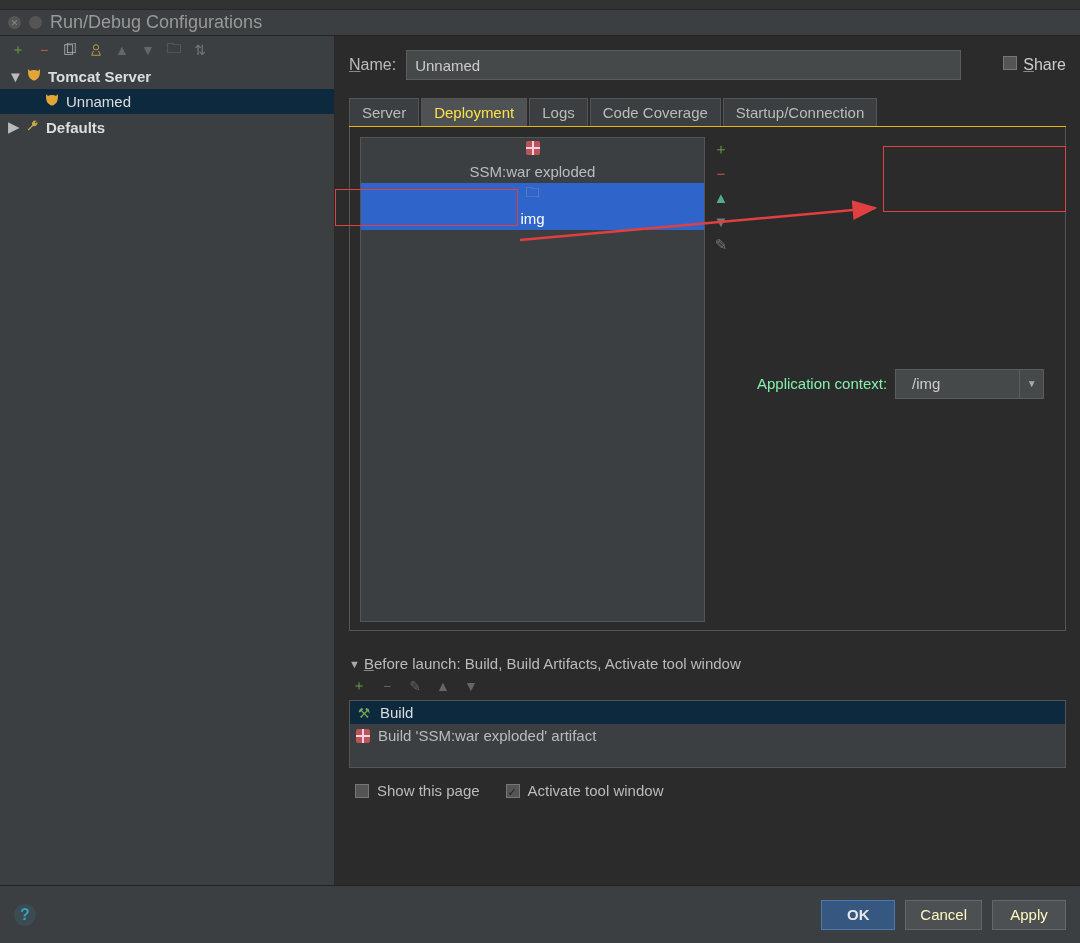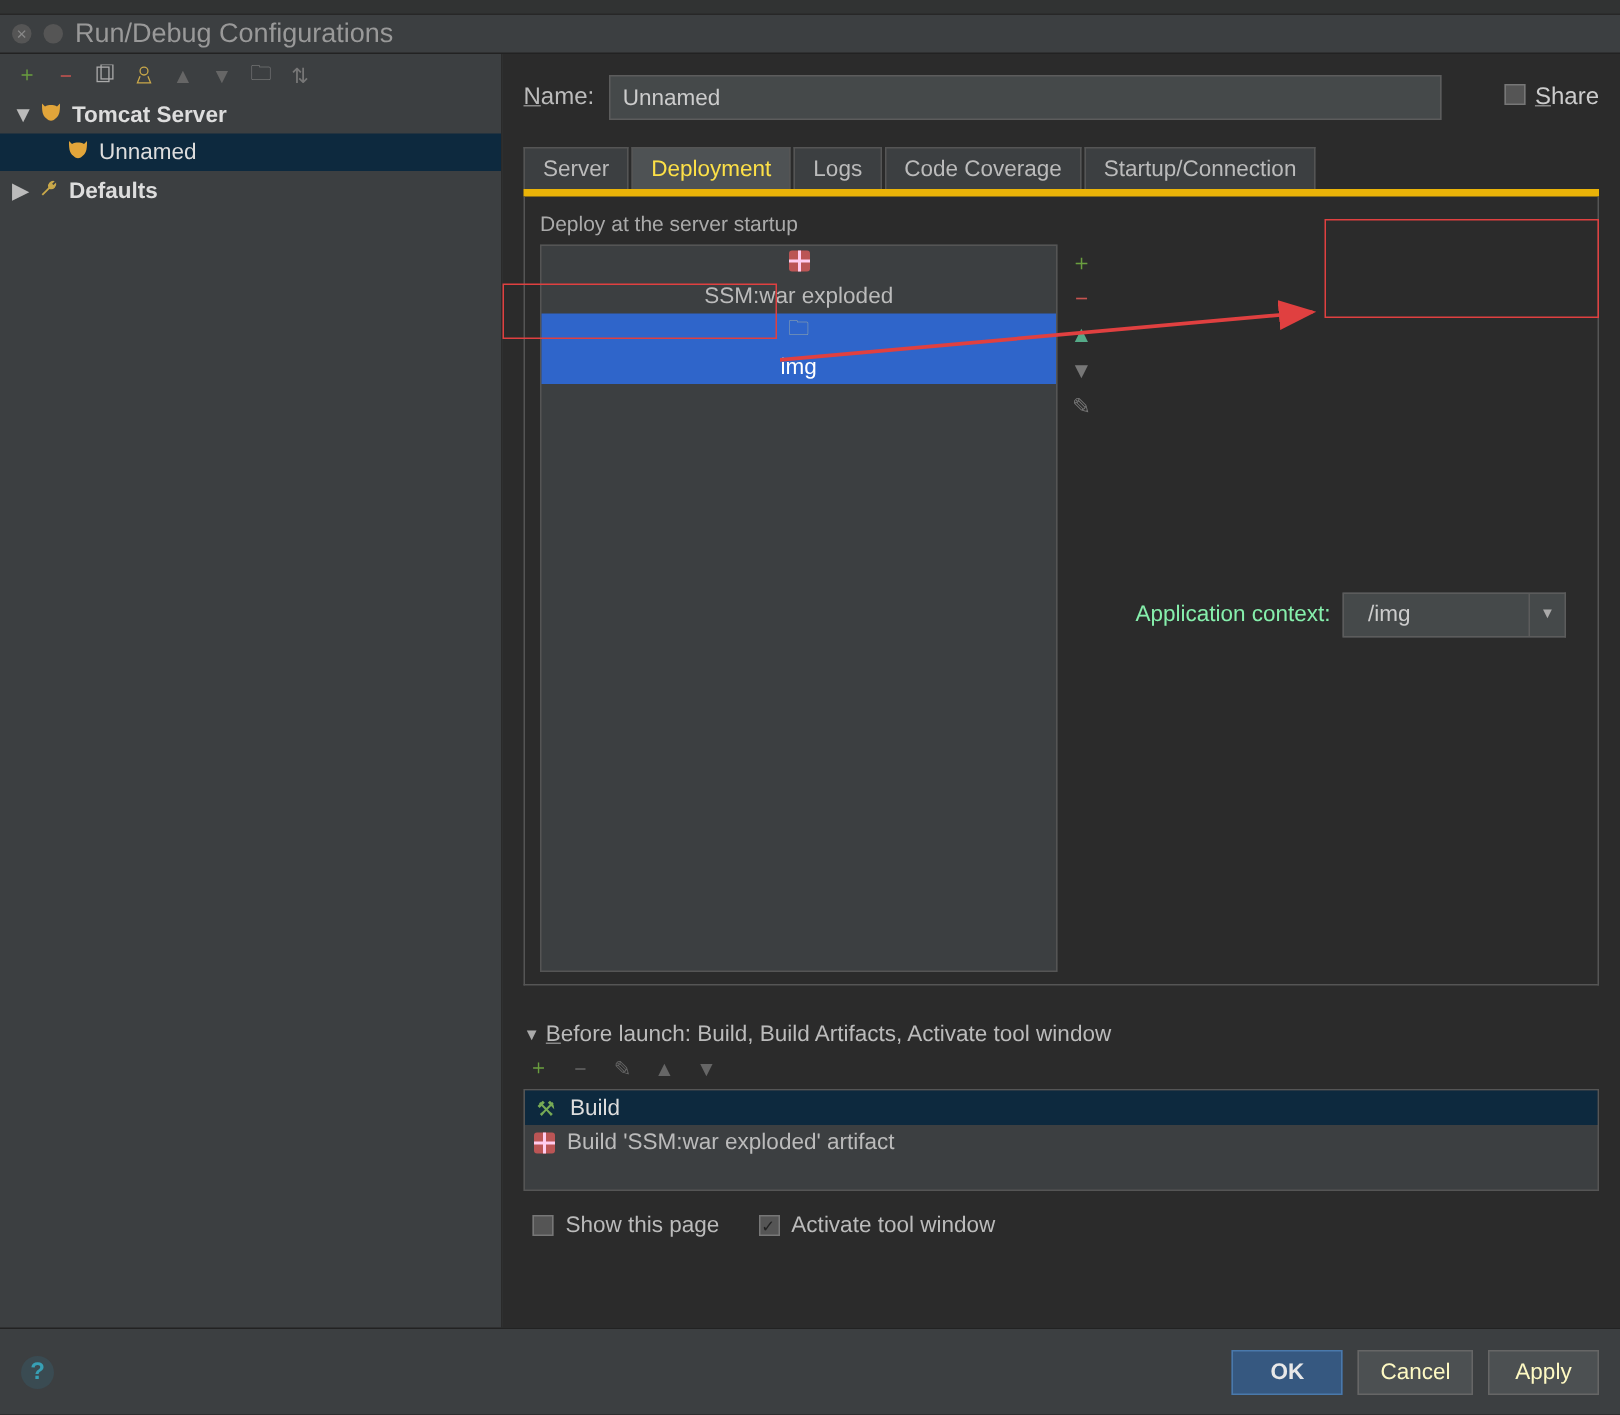--- a/index.html
+++ b/index.html
@@ -23,21 +23,21 @@
   .sel { background:#0d293e; color:#ddd;}
   
   .main { flex:1; padding:14px 14px 0 14px; display:flex; flex-direction:column; }
   .namerow{display:flex; align-items:center; gap:10px;}
   .und { text-decoration: underline; text-decoration-color:#888;}
   input.text { background:#45494a; border:1px solid #5c5c5c; color:#ccc; font-size:15px; padding:5px 8px; height:30px;}
   #namefield{flex:1; max-width:555px;}
   .share{display:flex; gap:6px; margin-left:auto; color:#ccc;}
   .chk{width:14px;height:14px;background:#555;border:1px solid #777;display:inline-block;}
   .chk.on::after{content:"✓"; color:#222; font-size:11px; position:relative; top:-3px; left:1px;}
-  .tabs{display:flex; margin-top:18px; border-bottom:5px solid #eab308;}
+  .tabs{display:flex; margin-top:18px; border-bottom:1px solid #eab308;}
   .tab{padding:5px 12px; font-size:15px; color:#bbb; background:#3c3f41; border:1px solid #555; border-bottom:none; margin-right:2px; cursor:pointer;}
   .tab.active{background:#4e5254; color:#fde047;}
   .panel{border:1px solid #555; border-top:none; padding:10px 10px 8px 10px; flex:0 0 auto;}
   .deplabel{font-size:14px; color:#aaa; margin-bottom:6px;}
   .deprow{display:flex; gap:8px;}
   .deplist{border:1px solid #555; width:345px; height:485px; background:#3c3f41; font-size:15px;}
   .deplist .item{display:flex; align-items:center; gap:8px; padding:3px 6px;flex-direction:column;}
   .deplist .item.sel{background:#2f65ca; color:#fff;}
   .highlight{position:absolute; border:1px solid #e04040; pointer-events:none;}
   .depbtns{display:flex; flex-direction:column; gap:8px; padding-top:4px;}
@@ -141,21 +141,20 @@
 
     <div class="tabs">
       <div class="tab">Server</div>
       <div class="tab active">Deployment</div>
       <div class="tab">Logs</div>
       <div class="tab">Code Coverage</div>
       <div class="tab">Startup/Connection</div>
     </div>
 
     <div class="panel">
-      <div class="deplabel">Deploy at the server startup</div>
       <div class="deprow">
         <div class="deplist">
           <div class="item">
             <span class="gift"></span>
             <span>SSM:war exploded</span>
           </div>
           <div class="item sel">
             <span class="icon" style="color:#9aa">🗀</span>
             <span>img</span>
           </div>

